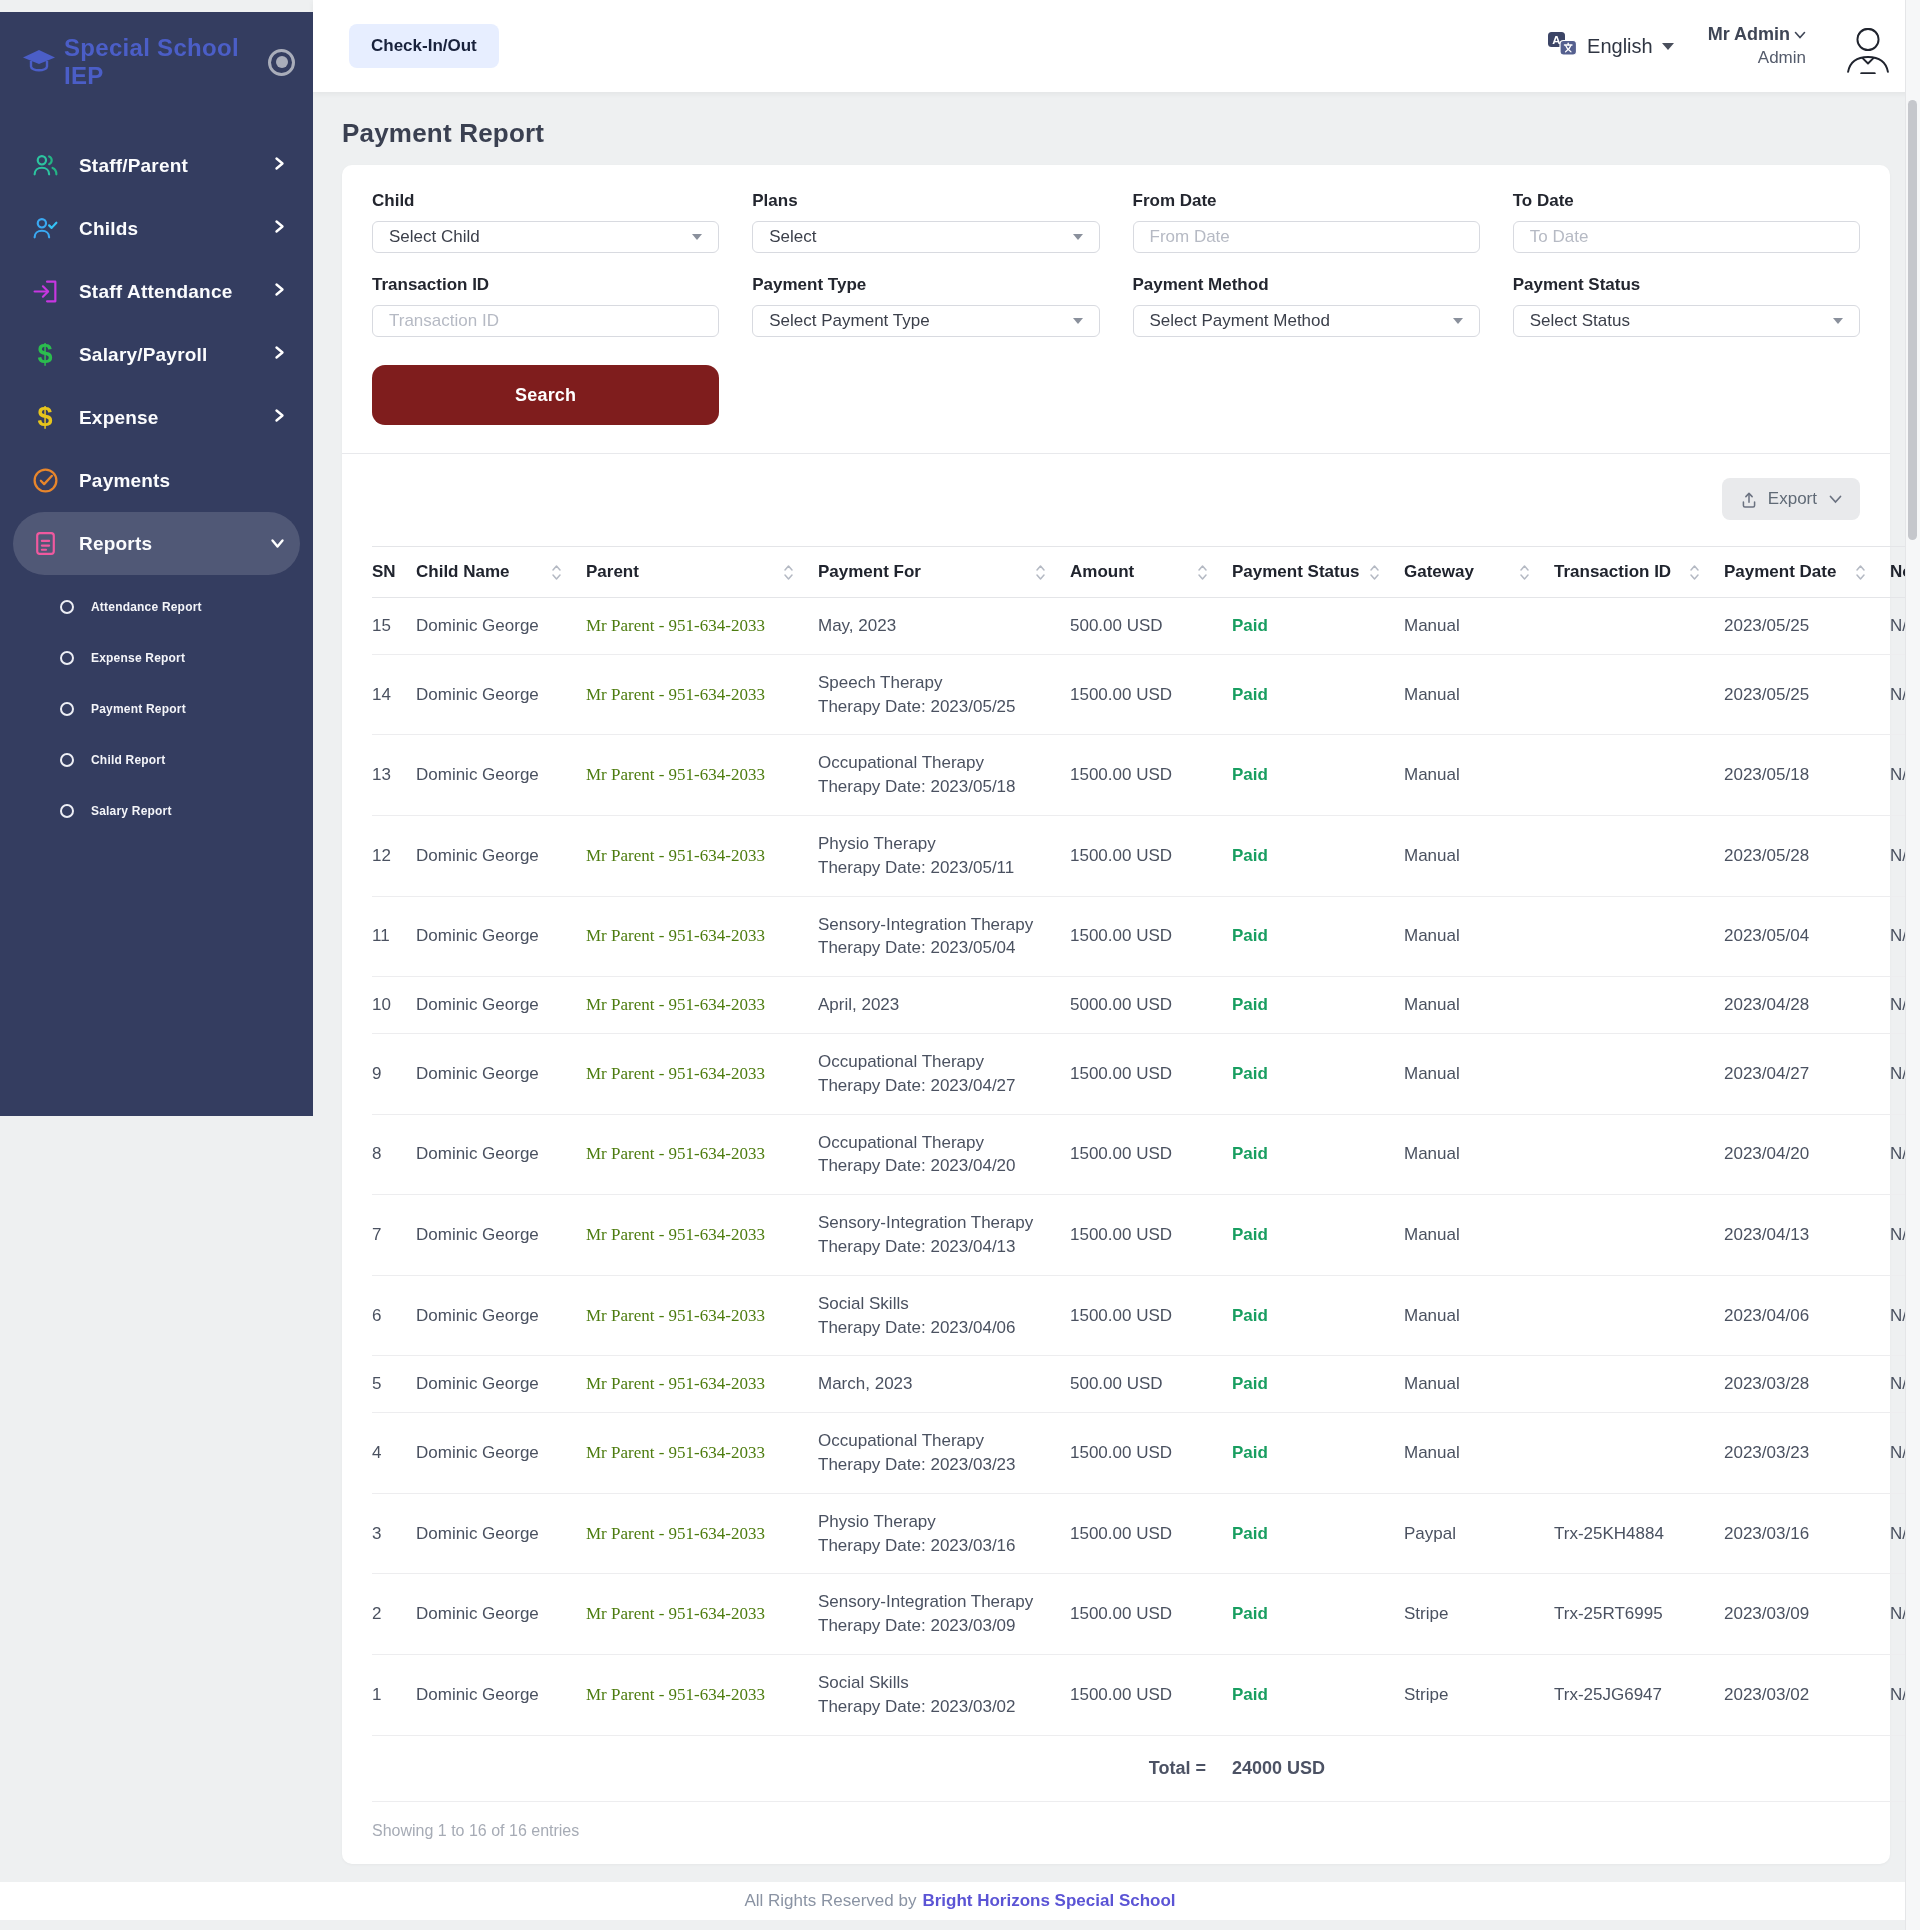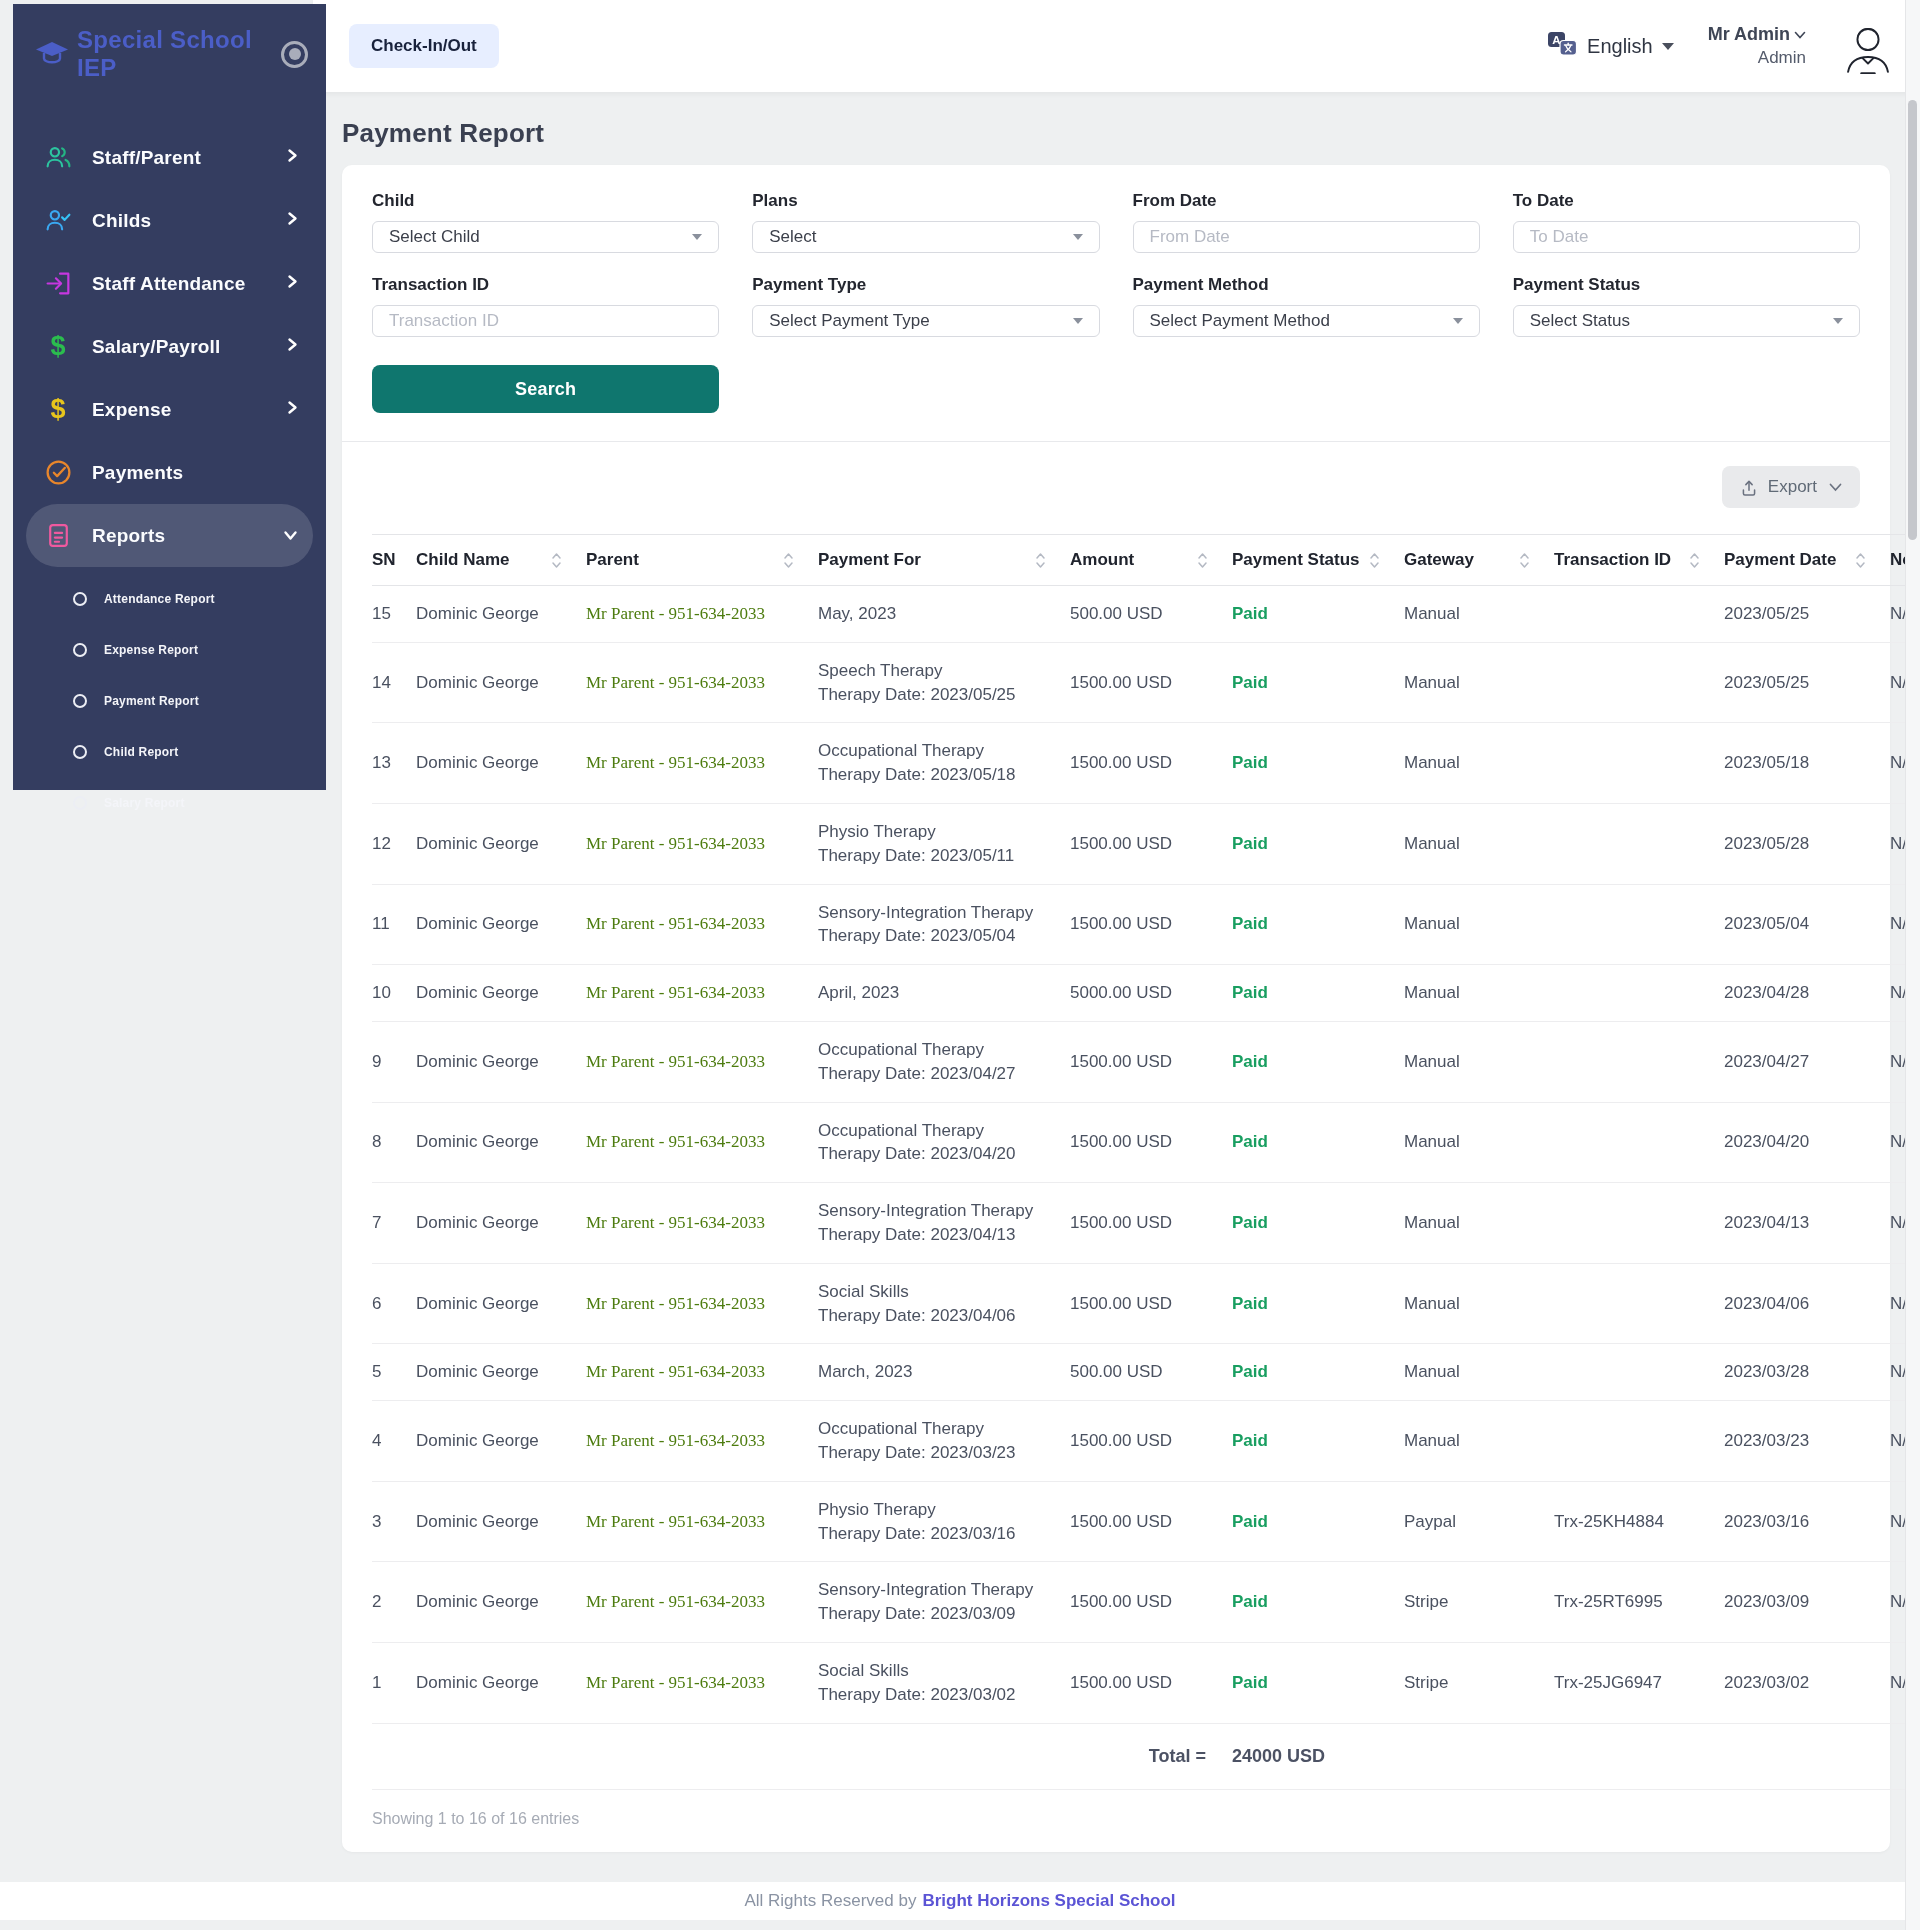--- a/index.html
+++ b/index.html
@@ -1,20 +1,20 @@
 <!DOCTYPE html>
 <html><head>
 <meta charset="utf-8">
 <style>
   * { margin:0; padding:0; box-sizing:border-box; }
   html,body { width:1920px; height:1930px; overflow:hidden; }
   body { font-family:"Liberation Sans","DejaVu Sans",sans-serif; background:#eef0f1; position:relative; color:#3a4051; }
 
   
-  .sidebar { position:absolute; left:0; top:4px; width:313px; height:786px; background:#343d60; z-index:5;margin-left:13px; }
+  .sidebar { position:absolute; left:0; top:12px; width:313px; height:1104px; background:#343d60; z-index:5; }
   .logo-row { display:flex; align-items:center; padding:22px 18px 10px 22px; }
   .logo-text { color:#4b5ec7; font-size:24px; font-weight:700; margin-left:8px; letter-spacing:.3px; flex:1; }
   .collapse-toggle { width:27px; height:27px; border-radius:50%; border:3px solid #a9adba; display:flex; align-items:center; justify-content:center; cursor:pointer; }
   .collapse-toggle::after { content:""; width:12px; height:12px; border-radius:50%; background:#a9adba; }
   .menu { margin-top:34px; }
   .menu-item { display:flex; align-items:center; height:63px; padding:0 28px 0 30px; cursor:pointer; }
   .mi-icon { width:30px; display:flex; justify-content:center; }
   .mi-label { color:#fbfcfe; font-size:19px; font-weight:600; margin-left:19px; flex:1; letter-spacing:.2px; }
   .dollar { font-size:27px; font-weight:700; line-height:1; }
   .menu-item.active { background:rgba(255,255,255,.14); border-radius:34px; margin:0 13px; padding:0 15px 0 17px; }
@@ -39,21 +39,21 @@
   h1 { font-size:26px; font-weight:700; color:#3a4051; letter-spacing:.2px; }
   .card { background:#fff; border-radius:10px; margin-top:16px; box-shadow:0 1px 3px rgba(0,0,0,.04); }
 
   .filters { display:grid; grid-template-columns:repeat(4,1fr); column-gap:33px; row-gap:22px; padding:26px 30px 28px 30px; }
   .field label { display:block; font-size:17px; font-weight:600; color:#23262f; margin-bottom:10px; }
   .control { height:32px; border:1px solid #d8dae0; border-radius:6px; display:flex; align-items:center; padding:0 16px; font-size:17px; background:#fff; }
   .select { justify-content:space-between; cursor:pointer; color:#3b3f4a; }
   .select .caret { border-top-color:#8a909c; border-left-width:5px; border-right-width:5px; border-top-width:6px; }
   input.control { width:100%; font-family:inherit; color:#3b3f4a; outline:none; }
   input.control::placeholder { color:#b6bac4; }
-  .search-btn { grid-column:1; height:48px; background:#0f766e; color:#fff; border:none; border-radius:8px; font-family:inherit; font-size:18px; font-weight:700; cursor:pointer; margin-top:6px; letter-spacing:.2px; }
+  .search-btn { grid-column:1; height:60px; background:#7f1d1d; color:#fff; border:none; border-radius:13px; font-family:inherit; font-size:18px; font-weight:700; cursor:pointer; margin-top:6px; letter-spacing:.2px; }
 
   .card hr { border:none; border-top:1px solid #e8e9ec; }
   .table-section { padding:24px 30px 24px 30px; }
   .export-row { display:flex; justify-content:flex-end; margin-bottom:26px; }
   .export-btn { display:inline-flex; align-items:center; gap:10px; background:#e9eaec; border:none; border-radius:8px; color:#606a76; font-family:inherit; font-size:17px; padding:11px 18px; cursor:pointer; }
   .export-btn .chev-sm { margin-left:2px; }
 
   table { width:100%; border-collapse:collapse; table-layout:fixed; }
   th { border-top:1px solid #e4e5e8; border-bottom:1px solid #e4e5e8; padding:15px 8px 15px 0; text-align:left; }
   .th-inner { display:flex; align-items:center; justify-content:space-between; padding-right:16px; font-size:17px; font-weight:700; color:#20242e; }

